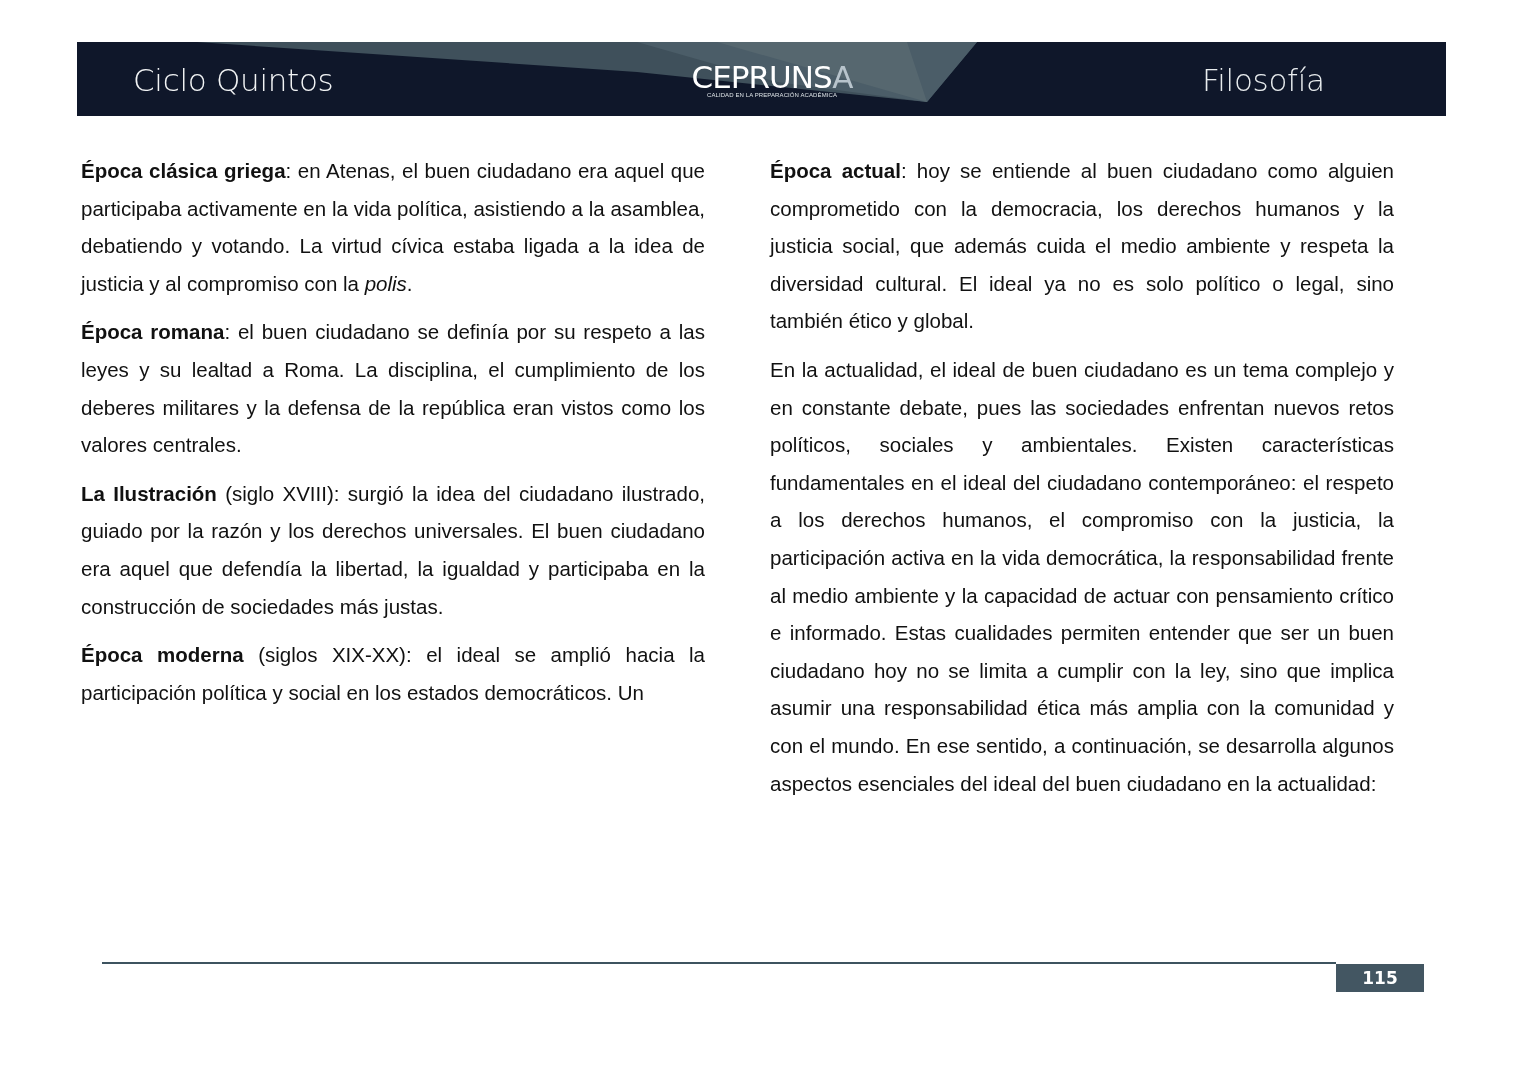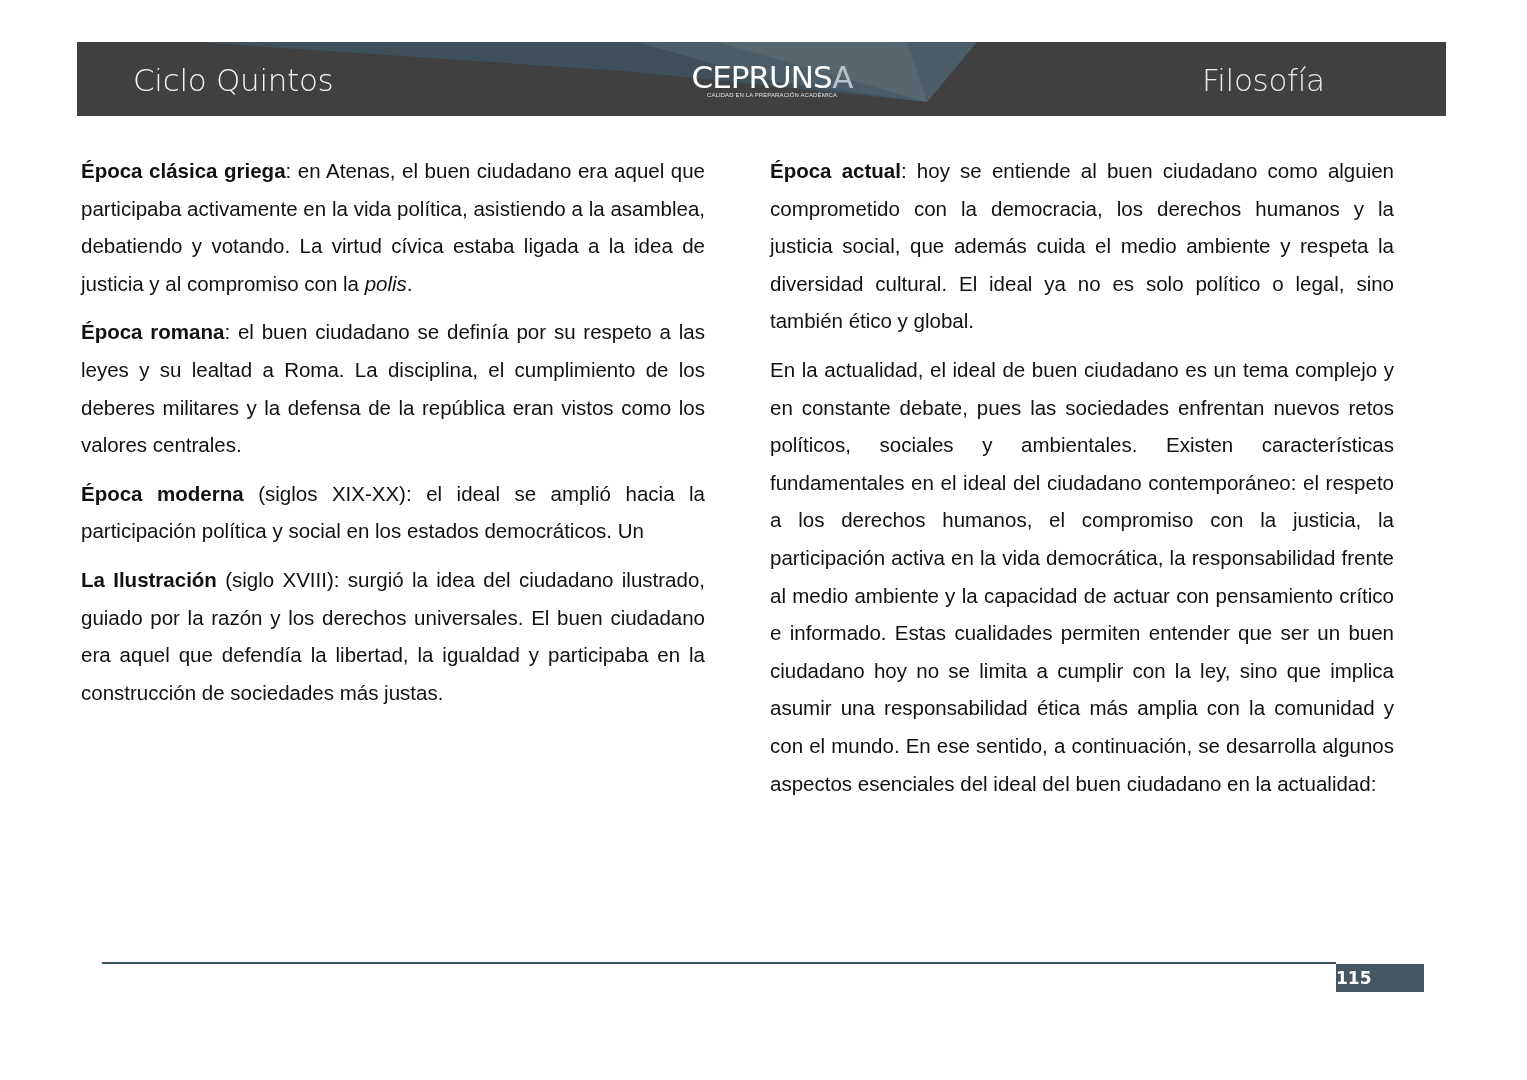--- a/index.html
+++ b/index.html
@@ -1,34 +1,34 @@
 <!DOCTYPE html>
 <html><head>
 <meta charset="utf-8">
 <style>
   html, body { margin: 0; padding: 0; background: #ffffff; }
   body { width: 1527px; height: 1080px; position: relative; overflow: hidden; font-family: "Liberation Sans", sans-serif; color: #111; }
 
-  .header { position: absolute; left: 77px; top: 42px; width: 1369px; height: 74px; background: #404040; overflow: hidden; }
+  .header { position: absolute; left: 77px; top: 42px; width: 1369px; height: 74px; background: #0f172a; overflow: hidden; }
   .header svg.bg { position: absolute; left: 0; top: 0; width: 1369px; height: 74px; }
   .hdr-left { position: absolute; left: 56px; top: 20px; color: #f2f4f5; font-size: 31px; font-family: "DejaVu Sans", sans-serif; font-weight: 300; letter-spacing: -0.3px; }
   .hdr-right { position: absolute; left: 1125px; top: 20px; color: #e8ecee; font-size: 31px; font-family: "DejaVu Sans", sans-serif; font-weight: 300; letter-spacing: -0.3px; text-align: center; }
   .logo { position: absolute; left: 610px; top: 18px; width: 170px; text-align: center; }
   .logo-main { color: #ffffff; font-size: 31px; font-family: "DejaVu Sans", sans-serif; letter-spacing: -1px; line-height: 34px; }
   .logo-main .a { color: #b8c4cc; }
   .logo-sub { color: #dfe5e8; font-size: 6px; letter-spacing: 0.1px; margin-top: -2px; text-transform: uppercase; }
 
   .col { position: absolute; top: 152px; width: 624px; font-size: 20.5px; line-height: 37.6px; text-align: justify; }
   .col.left { left: 81px; }
   .col.right { left: 770px; }
   .col p { margin: 0 0 11px 0; }
   .col b { font-weight: bold; }
 
   .footer-line { position: absolute; left: 102px; top: 962px; width: 1234px; height: 2px; background: #3d535f; }
-  .page-num { position: absolute; left: 1336px; top: 964px; width: 88px; height: 28px; background: #435662; color: #fff; font-weight: bold; font-size: 17px; line-height: 28px; text-align: left; font-family: "DejaVu Sans", sans-serif; }
+  .page-num { position: absolute; left: 1336px; top: 964px; width: 88px; height: 28px; background: #435662; color: #fff; font-weight: bold; font-size: 17px; line-height: 28px; text-align: center; font-family: "DejaVu Sans", sans-serif; }
 </style>
 </head>
 <body>
 
 <div class="header">
   <svg class="bg" viewBox="0 0 1369 74" preserveAspectRatio="none">
     <polygon points="120,0 900,0 850,60 560,30" fill="#3f505b"></polygon>
     <polygon points="560,0 900,0 850,60 700,40" fill="#4b5d68"></polygon>
     <polygon points="640,0 830,0 850,60" fill="#56676f"></polygon>
   </svg>
@@ -36,22 +36,22 @@
   <div class="logo">
     <div class="logo-main"><span>CEPRUNS</span><span class="a">A</span></div>
     <div class="logo-sub">Calidad en la preparación académica</div>
   </div>
   <div class="hdr-right">Filosofía</div>
 </div>
 
 <div class="col left">
   <p><b>Época clásica griega</b><span>: en Atenas, el buen ciudadano era aquel que participaba activamente en la vida política, asistiendo a la asamblea, debatiendo y votando. La virtud cívica estaba ligada a la idea de justicia y al compromiso con la </span><i>polis</i><span>.</span></p>
   <p><b>Época romana</b><span>: el buen ciudadano se definía por su respeto a las leyes y su lealtad a Roma. La disciplina, el cumplimiento de los deberes militares y la defensa de la república eran vistos como los valores centrales.</span></p>
+  <p><b>La Ilustración</b><span> (siglo XVIII): surgió la idea del ciudadano ilustrado, guiado por la razón y los derechos universales. El buen ciudadano era aquel que defendía la libertad, la igualdad y participaba en la construcción de sociedades más justas.</span></p>
   <p><b>Época moderna</b><span> (siglos XIX-XX): el ideal se amplió hacia la participación política y social en los estados democráticos. Un</span></p>
-  <p><b>La Ilustración</b><span> (siglo XVIII): surgió la idea del ciudadano ilustrado, guiado por la razón y los derechos universales. El buen ciudadano era aquel que defendía la libertad, la igualdad y participaba en la construcción de sociedades más justas.</span></p>
 </div>
 
 <div class="col right">
   <p><b>Época actual</b><span>: hoy se entiende al buen ciudadano como alguien comprometido con la democracia, los derechos humanos y la justicia social, que además cuida el medio ambiente y respeta la diversidad cultural. El ideal ya no es solo político o legal, sino también ético y global.</span></p>
   <p><span>En la actualidad, el ideal de buen ciudadano es un tema complejo y en constante debate, pues las sociedades enfrentan nuevos retos políticos, sociales y ambientales. Existen características fundamentales en el ideal del ciudadano contemporáneo: el respeto a los derechos humanos, el compromiso con la justicia, la participación activa en la vida democrática, la responsabilidad frente al medio ambiente y la capacidad de actuar con pensamiento crítico e informado. Estas cualidades permiten entender que ser un buen ciudadano hoy no se limita a cumplir con la ley, sino que implica asumir una responsabilidad ética más amplia con la comunidad y con el mundo. En ese sentido, a continuación, se desarrolla algunos aspectos esenciales del ideal del buen ciudadano en la actualidad:</span></p>
 </div>
 
 <div class="footer-line"></div>
 <div class="page-num">115</div>
 

